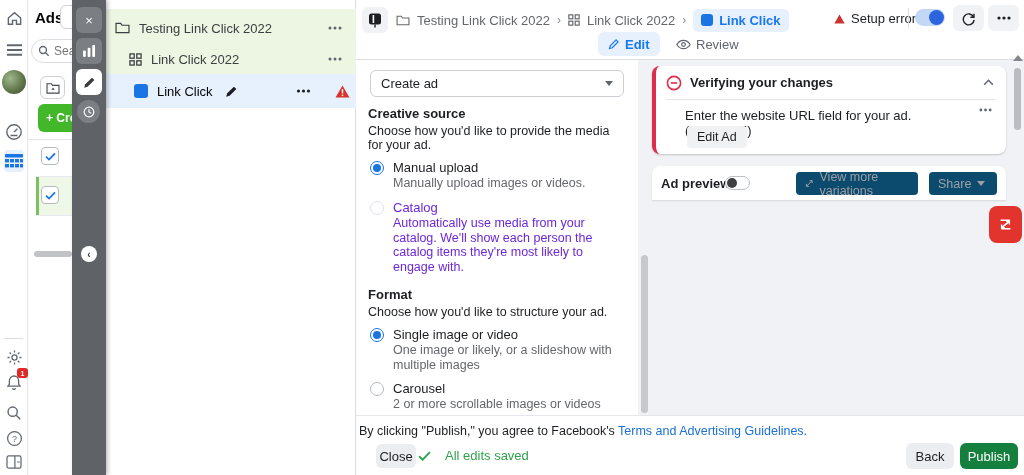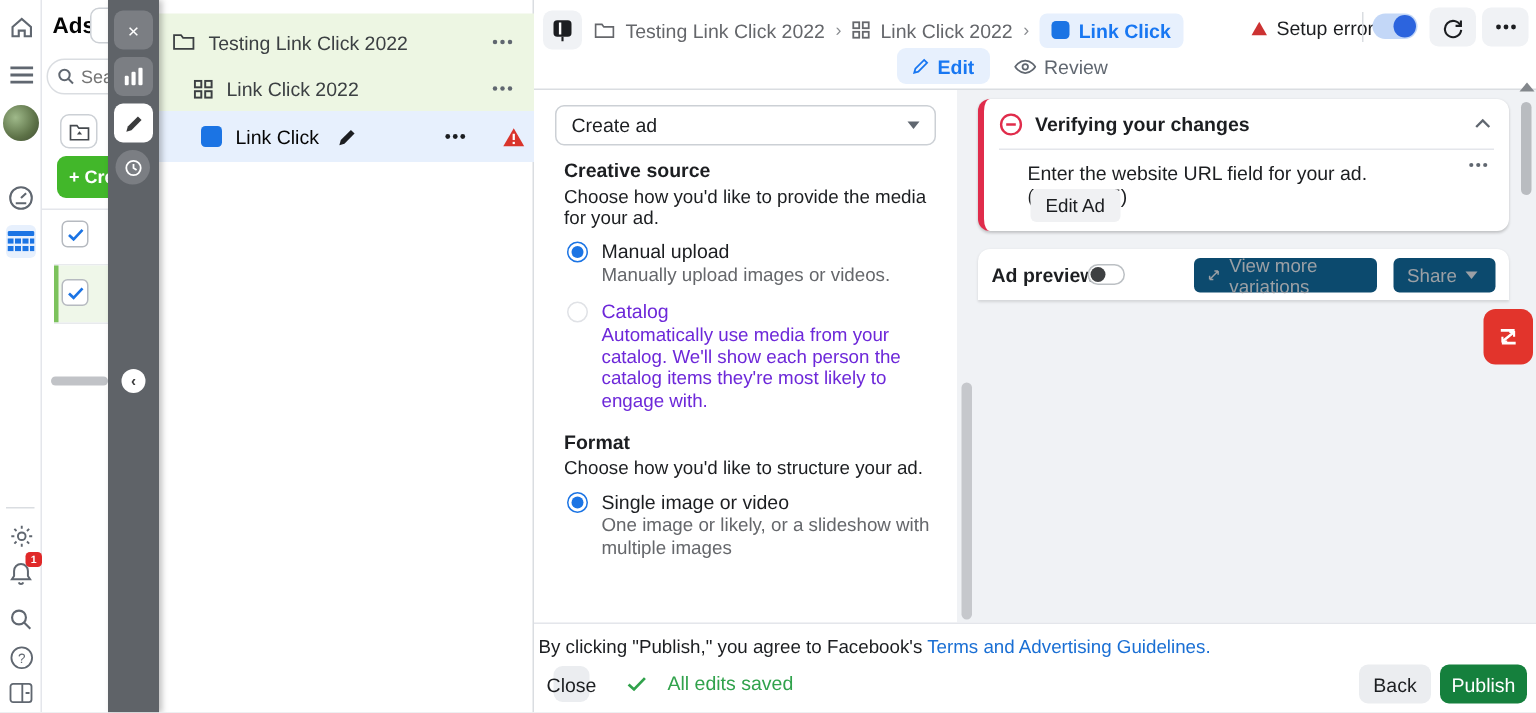--- a/index.html
+++ b/index.html
@@ -65,21 +65,21 @@
   .toggle-on { position:absolute; left:559px; top:9px; width:30px; height:17px; border-radius:9px; background:#c3d7f7; }
   .toggle-on .knob { position:absolute; right:1px; top:1px; width:15px; height:15px; border-radius:50%; background:#2c64de; }
   .hdr-btn { position:absolute; top:5px; width:31px; height:26px; background:#f0f2f5; border-radius:6px; display:flex; align-items:center; justify-content:center; color:#1c1e21; }
   .tab-edit { position:absolute; left:242px; top:32px; height:24px; background:#e7f0fd; border-radius:6px; display:flex; align-items:center; gap:5px; padding:0 10px; color:#1877f2; font-weight:bold; }
   .tab-review { position:absolute; left:312px; top:32px; height:24px; display:flex; align-items:center; gap:5px; padding:0 8px; color:#606770; }
 
   
   .form-card { left:356px; top:60px; width:282px; height:355px; background:#fff; overflow:hidden; }
   .select { position:absolute; left:14px; top:10px; width:254px; height:27px; border:1px solid #ccd0d5; border-radius:6px; display:flex; align-items:center; justify-content:space-between; padding:0 10px; }
   .caret { width:0; height:0; border-left:4px solid transparent; border-right:4px solid transparent; border-top:5px solid #606770; }
-  .form-flow { position:absolute; left:20px; top:46px; width:258px; }
+  .form-flow { position:absolute; left:12px; top:46px; width:258px; }
   .sec-title { font-weight:bold; font-size:13px; color:#1c1e21; margin-bottom:3px; }
   .sec-desc { font-size:12.5px; color:#1c1e21; margin-bottom:8px; }
   .opt { display:flex; gap:9px; margin:0 0 9px 2px; cursor:pointer; }
   .radio { flex:0 0 14px; width:14px; height:14px; border-radius:50%; border:1px solid #b6bac0; margin-top:1px; background:#fff; }
   .radio.sel { border:1px solid #1b74e4; position:relative; }
   .radio.sel:after { content:""; position:absolute; left:2px; top:2px; width:8px; height:8px; border-radius:50%; background:#1b74e4; }
   .radio.dis { border-color:#e0e2e6; }
   .opt .ol { font-size:13px; color:#1c1e21; }
   .opt .od { font-size:12.5px; color:#65676b; line-height:1.18; margin-top:1px; }
   .opt.dis .ol, .opt.dis .od { color:#6d28d9; }
@@ -418,20 +418,27 @@
       <div class="sec-title" style="margin-top:12px">Format</div>
       <div class="sec-desc">Choose how you'd like to structure your ad.</div>
 
       <div class="opt">
         <span class="radio sel"></span>
         <span>
           <div class="ol">Single image or video</div>
           <div class="od">One image or likely, or a slideshow with multiple images</div>
         </span>
       </div>
+      <div class="opt">
+        <span class="radio"></span>
+        <span>
+          <div class="ol">Carousel</div>
+          <div class="od">2 or more scrollable images or videos</div>
+        </span>
+      </div>
 
     </div>
   </div>
   <div class="abs vthumb"></div>
 
   <div class="abs verify">
     <div class="verify-head">
       <svg width="16" height="16" viewBox="0 0 16 16" fill="none" stroke="#e02c4b" stroke-width="1.6">
           <circle cx="8" cy="8" r="6.6"></circle>
           <path d="M4.8 8h6.4"></path>
@@ -480,21 +487,21 @@
         <path d="M17.5 12V7.5H13M6.5 12v4.5H11" stroke-width="2"></path>
     </svg>
   </div>
   <div class="abs rscroll-arrow"></div>
   <div class="abs rscroll-thumb"></div>
 
   <div class="abs footer">
     <div class="agreement">
       <span>By clicking "Publish," you agree to Facebook's </span><a href="#">Terms and Advertising Guidelines.</a>
     </div>
-    <div class="btn btn-gray" style="left:13px;top:28px;width:24px;height:24px">
+    <div class="btn btn-gray" style="left:20px;top:28px;width:40px;height:24px">
       <span>Close</span>
     </div>
     <div class="saved">
       <svg width="13" height="10" viewBox="0 0 14 11" fill="none" stroke="#31a24c" stroke-width="2">
           <path d="M1 5.8 5 9.5 13 1.2"></path>
         </svg>
       <span>All edits saved</span>
     </div>
     <div class="btn btn-gray" style="left:550px;top:27px;width:48px;height:26px">
       <span>Back</span>

